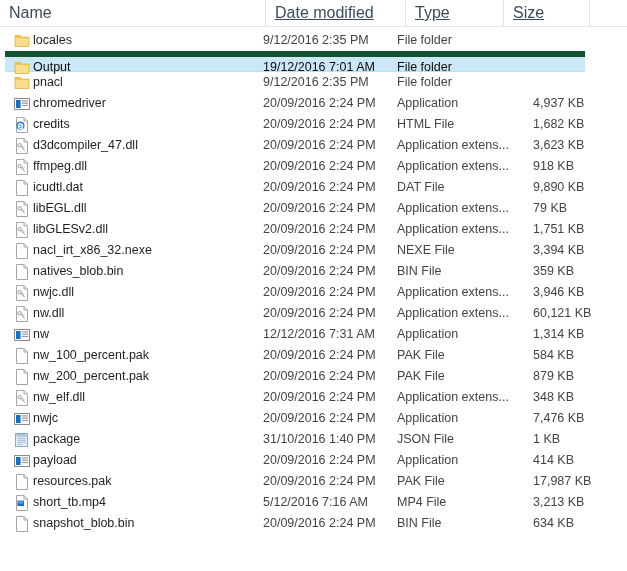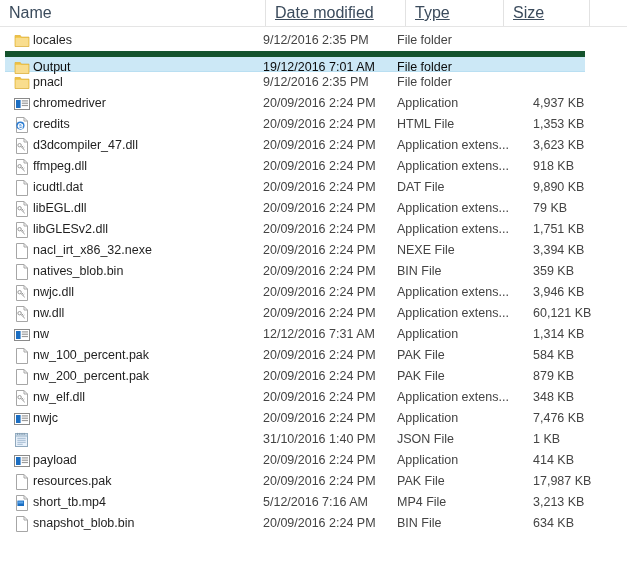--- a/index.html
+++ b/index.html
@@ -174,21 +174,21 @@
       <div class="row">
         <span class="icon"><svg viewBox="0 0 16 16" width="16" height="16">
             <path d="M2.5 0.5 h7.5 l3.5 3.5 v11.5 h-11 z" fill="#ffffff" stroke="#a6a6a6" stroke-width="1"></path>
             <path d="M10 0.5 v3.5 h3.5" fill="none" stroke="#a6a6a6" stroke-width="1"></path>
             <circle cx="6.4" cy="8.6" r="4.1" fill="#2d7dd2"></circle>
             <path d="M4.2 9.2 h4.3 a2.1 2.1 0 0 0 -4.1 -0.9 a2.4 2.4 0 0 0 2.6 3.1 a2.6 2.6 0 0 0 1.6 -0.6" fill="none" stroke="#ffffff" stroke-width="1.25" stroke-linecap="round"></path>
           </svg></span>
         <div class="cell c-name">credits</div>
         <div class="cell c-date">20/09/2016 2:24 PM</div>
         <div class="cell c-type">HTML File</div>
-        <div class="cell c-size">1,353 KB</div>
+        <div class="cell c-size">1,682 KB</div>
       </div>
       <div class="row">
         <span class="icon"><svg viewBox="0 0 16 16" width="16" height="16">
             <path d="M2.5 0.5 h7.5 l3.5 3.5 v11.5 h-11 z" fill="#ffffff" stroke="#a6a6a6" stroke-width="1"></path>
             <path d="M10 0.5 v3.5 h3.5" fill="none" stroke="#a6a6a6" stroke-width="1"></path>
             <g stroke="#8d8d8d" stroke-width="0.9" fill="none">
               <circle cx="5.6" cy="7.2" r="1.7"></circle>
               <path d="M6.8 8.4 L10.8 12.3"></path>
               <path d="M8.0 9.0 L9.1 7.9"></path>
               <path d="M9.2 10.2 L10.3 9.1"></path>
@@ -381,20 +381,21 @@
               <path d="M3.3 10.3 h8.4"></path>
               <path d="M3.3 12.3 h5.4"></path>
             </g>
             <g stroke="#7e95aa" stroke-width="0.9">
               <path d="M3.6 0.9 v2.1"></path>
               <path d="M5.8 0.9 v2.1"></path>
               <path d="M8.0 0.9 v2.1"></path>
               <path d="M10.2 0.9 v2.1"></path>
             </g>
           </svg></span>
+        <div class="cell c-name">package</div>
         <div class="cell c-date">31/10/2016 1:40 PM</div>
         <div class="cell c-type">JSON File</div>
         <div class="cell c-size">1 KB</div>
       </div>
       <div class="row">
         <span class="icon"><svg viewBox="0 0 16 16" width="16" height="16">
             <rect x="0.5" y="2.5" width="15" height="11" fill="#ffffff" stroke="#8a8a8a" stroke-width="1"></rect>
             <rect x="2" y="4" width="4.6" height="8" fill="#1b6ec2"></rect>
             <rect x="7.8" y="4.3" width="6.2" height="1.2" fill="#9a9a9a"></rect>
             <rect x="7.8" y="6.6" width="6.2" height="1.2" fill="#9a9a9a"></rect>

